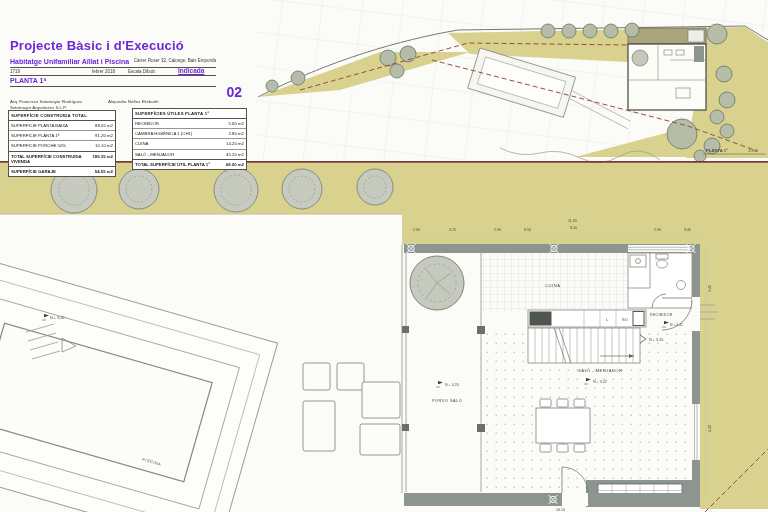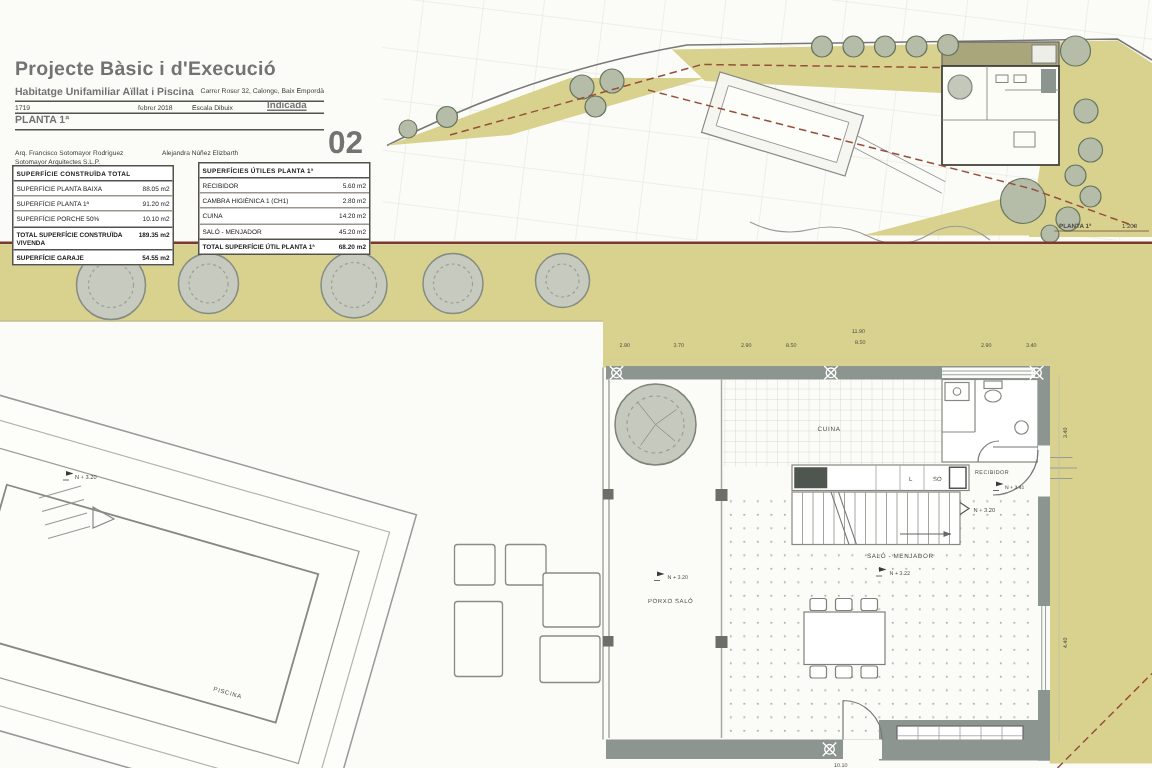--- a/index.html
+++ b/index.html
@@ -1,30 +1,30 @@
 <!DOCTYPE html>
 <html><head>
 <meta charset="utf-8">
 <style>
   html,body{margin:0;padding:0}
   body{font-family:"Liberation Sans",sans-serif;background:#e8e8e4}
   #sheet{position:relative;width:768px;height:512px;background:#fbfbf8;overflow:hidden;margin:0 auto}
   #plan-svg{position:absolute;left:0;top:0}
   svg text{font-family:"Liberation Sans",sans-serif;fill:#4a4a44}
-  .tb{position:absolute;color:#737373}
+  .tb{position:absolute;color:#6d28d9}
   .rule{position:absolute;height:1px;background:#55514c}
   #t-title{left:10px;top:38px;font-size:13px;font-weight:bold;letter-spacing:.2px}
   #t-sub{left:10px;top:58px;font-size:7px;font-weight:bold}
   #t-addr{left:120px;top:58px;width:96px;font-size:4.5px;text-align:right;color:#3c3c38}
   #t-code{left:10px;top:69px;font-size:4.5px;color:#3c3c38}
   #t-date{left:92px;top:69px;font-size:4.5px;color:#3c3c38}
   #t-scl{left:128px;top:69px;font-size:4.5px;color:#3c3c38}
   #t-sclv{left:178px;top:67px;font-size:6.5px;font-weight:bold;text-decoration:underline}
   #t-sheetname{left:10px;top:77px;font-size:7px;font-weight:bold}
-  #t-num{left:200px;top:84px;width:42px;text-align:right;font-size:21px;font-weight:bold}
+  #t-num{left:200px;top:84px;width:42px;text-align:right;font-size:14px;font-weight:bold}
   #t-arch1{left:10px;top:99px;font-size:4.4px;color:#3c3c38}
   #t-arch2{left:108px;top:99px;font-size:4.4px;color:#3c3c38}
   #t-studio{left:10px;top:104.5px;font-size:4.4px;color:#3c3c38}
   .atable{position:absolute;background:#fff;border:1px solid #55514c;font-size:4.3px;line-height:1.2;color:#222}
   .atable .th{border-bottom:1px solid #55514c;font-weight:bold;padding:2px 2px;letter-spacing:.2px}
   .atable .row{display:flex;justify-content:space-between;gap:3px;padding:2px 2px;border-top:.5px solid #9a968e;align-items:flex-start}
   .atable .row:nth-child(2){border-top:none}
   .atable .row.total{border-top:1px solid #55514c;font-weight:bold}
   .atable .lab{max-width:72%}
   .atable .val{white-space:nowrap}

